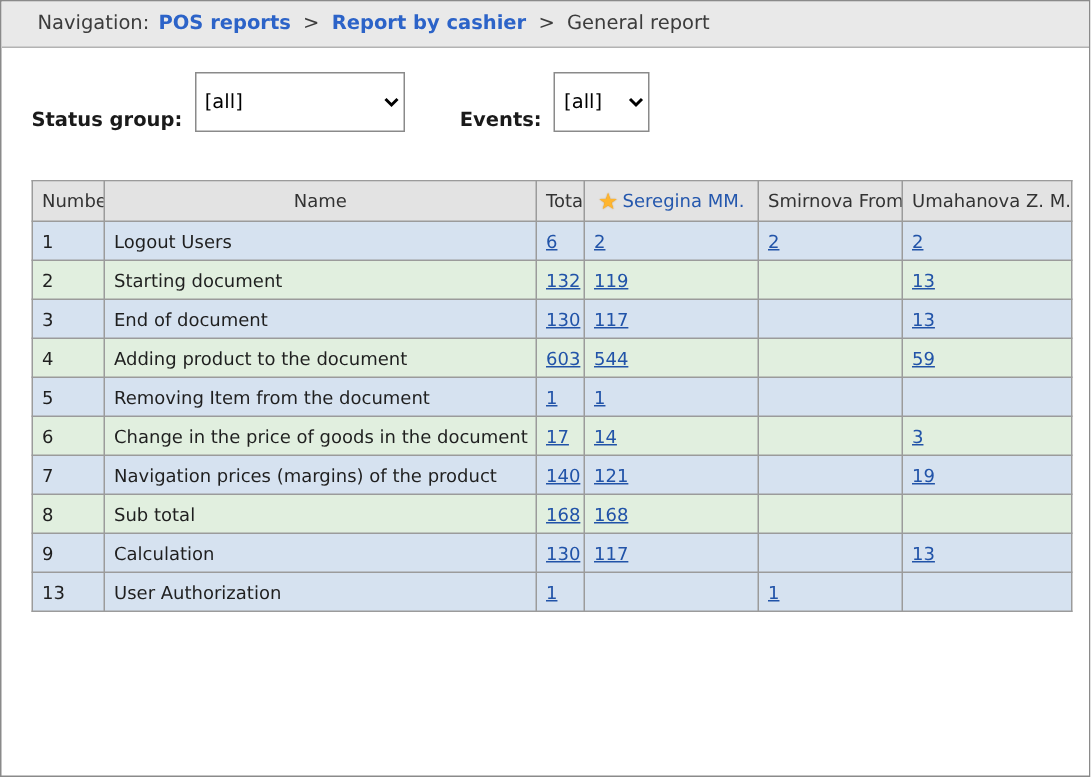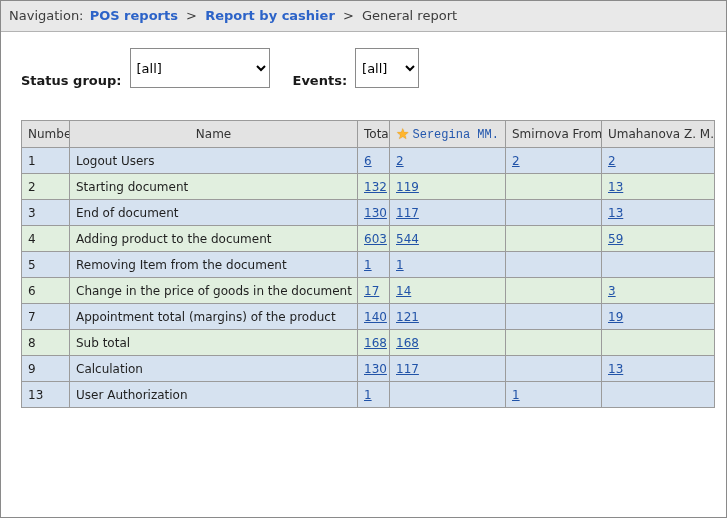--- a/index.html
+++ b/index.html
@@ -11,21 +11,21 @@
   }
   .page {
     width: 727px; height: 518px;
     border: 1px solid #8a8a8a;
     background: #ffffff;
     overflow: hidden;
   }
   .navbar {
     background: #e9e9e9;
     border-bottom: 1px solid #b3b3b3;
-    padding: 7px 12px 8px 8px;
+    padding: 7px 12px 8px 24px;
     font-size: 13px;
     color: #3c3c3c;
     height: 31px;
     white-space: nowrap;
   }
   .nav-label { color: #3c3c3c; }
   .crumb-link {
     color: #2c63c8;
     font-weight: bold;
     text-decoration: none;
@@ -38,21 +38,21 @@
     display: flex;
     align-items: flex-end;
     margin: 16px 0 0 20px;
     font-size: 13px;
   }
   .flabel {
     font-weight: bold;
     color: #1a1a1a;
     margin-right: 8px;
   }
-  .flabel.events { margin-left: 23px; }
+  .flabel.events { margin-left: 37px; }
   select.sel {
     font-family: "DejaVu Sans", "Liberation Sans", sans-serif;
     font-size: 13px;
     height: 40px;
     border: 1px solid #8a8a8a;
     background: #ffffff;
     padding: 1px 2px;
   }
   select.status-sel { width: 140px; }
   select.events-sel { width: 64px; }
@@ -85,21 +85,20 @@
   .star-icon {
     color: #ffb52e;
     text-shadow: 0 0 1px #c87d00;
     font-size: 15px;
     margin-right: 3px;
     vertical-align: -1px;
   }
   .header-link {
     color: #2457ad;
     text-decoration: none;
-    font-family: Liberation Mono, monospace;
   }
   tr.row-blue td { background: #d6e2f0; }
   tr.row-green td { background: #e1efdf; }
   td.cell-number, td.cell-name { color: #1f1f1f; }
   td a.value-link {
     color: #2153a8;
     text-decoration: underline;
   }
 </style>
 </head>
@@ -192,21 +191,21 @@
         <tr class="row-green">
           <td class="cell-number">6</td>
           <td class="cell-name">Change in the price of goods in the document</td>
           <td><a href="#" class="value-link">17</a></td>
           <td><a href="#" class="value-link">14</a></td>
           <td></td>
           <td><a href="#" class="value-link">3</a></td>
         </tr>
         <tr class="row-blue">
           <td class="cell-number">7</td>
-          <td class="cell-name">Appointment total (margins) of the product</td>
+          <td class="cell-name">Navigation prices (margins) of the product</td>
           <td><a href="#" class="value-link">140</a></td>
           <td><a href="#" class="value-link">121</a></td>
           <td></td>
           <td><a href="#" class="value-link">19</a></td>
         </tr>
         <tr class="row-green">
           <td class="cell-number">8</td>
           <td class="cell-name">Sub total</td>
           <td><a href="#" class="value-link">168</a></td>
           <td><a href="#" class="value-link">168</a></td>

